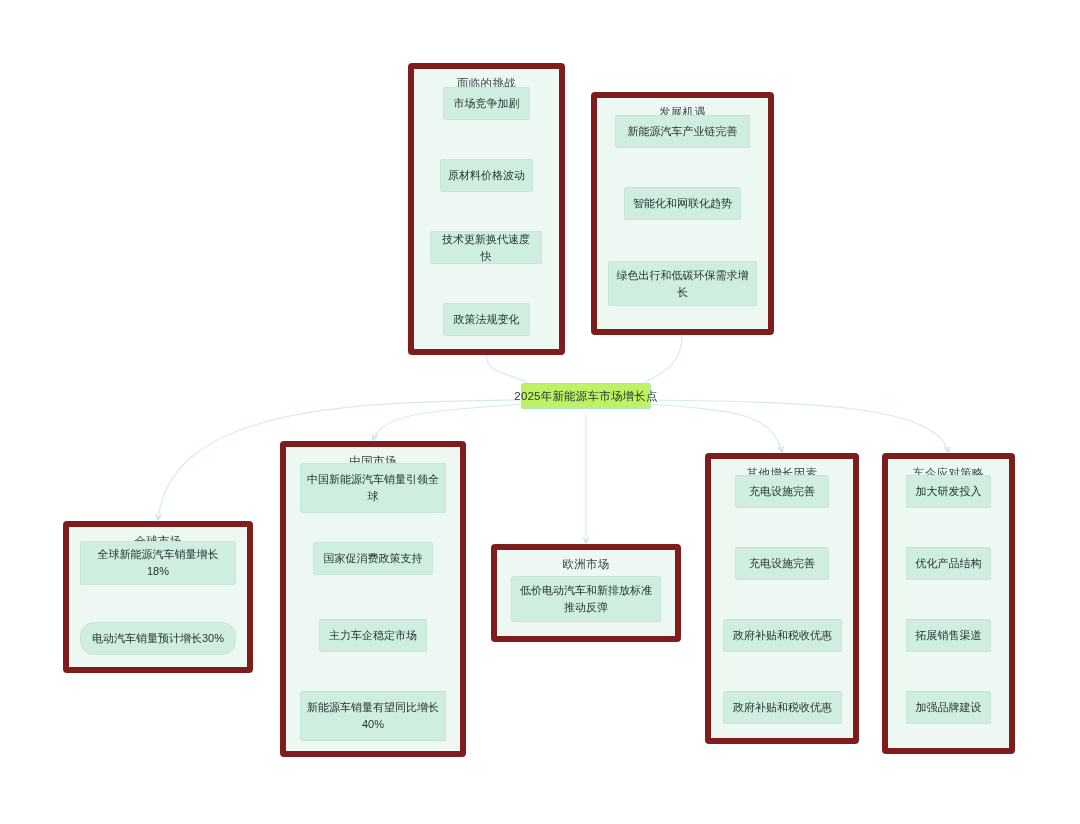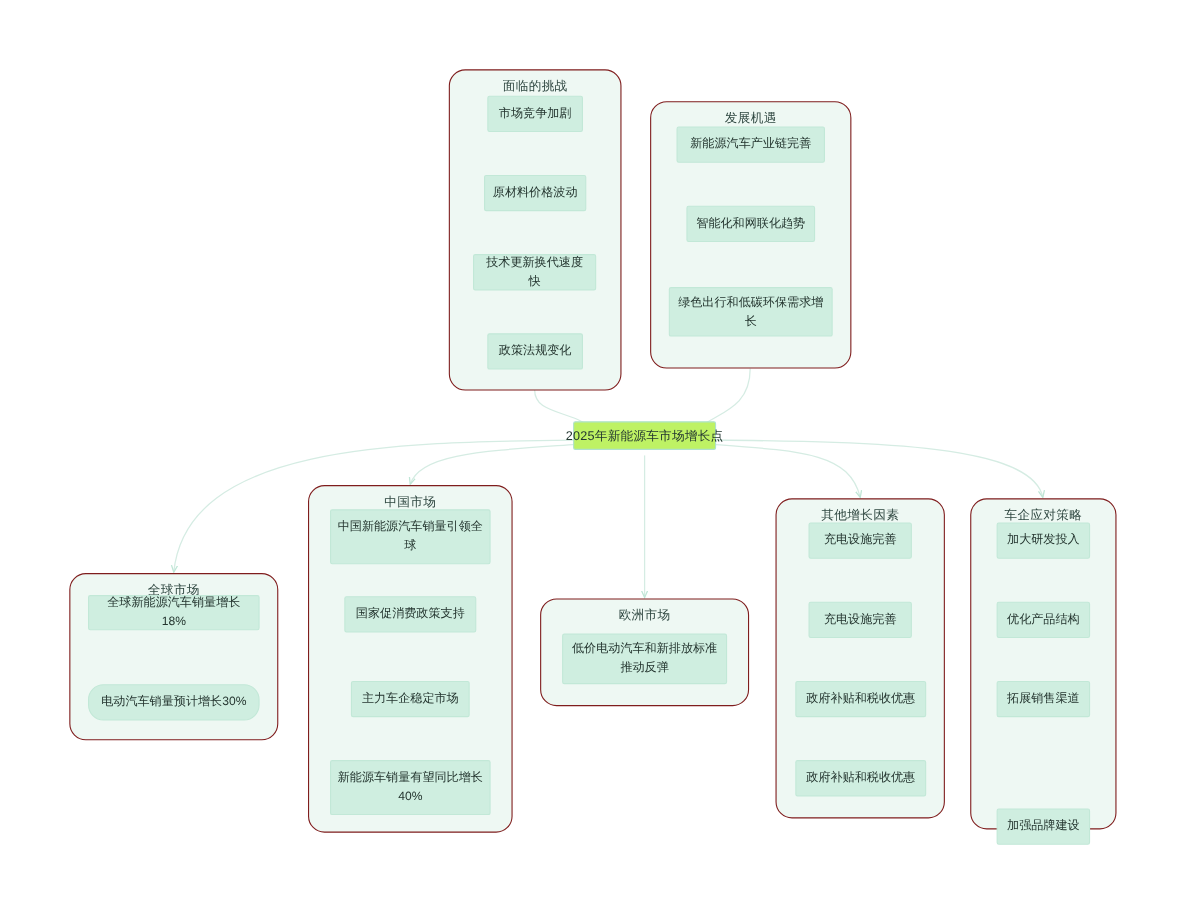--- a/index.html
+++ b/index.html
@@ -26,22 +26,22 @@
     width: 1080px;
     height: 824px;
     pointer-events: none;
   }
 
   
   .group {
     position: absolute;
     box-sizing: border-box;
     background: #eef8f3;
-    border: 1px solid #7f1d1d;
-    border-radius: 15px;
+    border: 6px solid #7f1d1d;
+    border-radius: 4px;
   }
   .group-title {
     position: absolute;
     left: 0;
     right: 0;
     top: 7px;
     text-align: center;
     font-size: 11.5px;
     color: #2f4741;
     letter-spacing: 0.3px;
@@ -148,21 +148,21 @@
   </div>
   <div class="node" style="left:615px; top:115px; width:135px; height:33px;">新能源汽车产业链完善</div>
   <div class="node" style="left:624px; top:187px; width:117px; height:33px;">智能化和网联化趋势</div>
   <div class="node" style="left:608px; top:261px; width:149px; height:45px;">绿色出行和低碳环保需求增长</div>
 
   <div class="center-node" style="left:521px; top:383px; width:130px; height:26px;">2025年新能源车市场增长点</div>
 
   <div class="group" style="left:63px; top:521px; width:190px; height:152px;">
     <div class="group-title">全球市场</div>
   </div>
-  <div class="node" style="left:80px; top:541px; width:156px; height:32px;">全球新能源汽车销量增长18%</div>
+  <div class="node" style="left:80px; top:541px; width:156px; height:44px;">全球新能源汽车销量增长18%</div>
   <div class="node" style="left:80px; top:622px; width:156px; height:33px;border-radius:14px;">电动汽车销量预计增长30%</div>
 
   <div class="group" style="left:280px; top:441px; width:186px; height:316px;">
     <div class="group-title">中国市场</div>
   </div>
   <div class="node" style="left:300px; top:463px; width:146px; height:50px;">中国新能源汽车销量引领全球</div>
   <div class="node" style="left:313px; top:542px; width:120px; height:33px;">国家促消费政策支持</div>
   <div class="node" style="left:319px; top:619px; width:108px; height:33px;">主力车企稳定市场</div>
   <div class="node" style="left:300px; top:691px; width:146px; height:50px;">新能源车销量有望同比增长40%</div>
 
@@ -178,15 +178,15 @@
   <div class="node" style="left:735px; top:547px; width:94px; height:33px;">充电设施完善</div>
   <div class="node" style="left:723px; top:619px; width:119px; height:33px;">政府补贴和税收优惠</div>
   <div class="node" style="left:723px; top:691px; width:119px; height:33px;">政府补贴和税收优惠</div>
 
   <div class="group" style="left:882px; top:453px; width:133px; height:301px;">
     <div class="group-title">车企应对策略</div>
   </div>
   <div class="node" style="left:906px; top:475px; width:85px; height:33px;text-align:center;">加大研发投入</div>
   <div class="node" style="left:906px; top:547px; width:85px; height:33px;">优化产品结构</div>
   <div class="node" style="left:906px; top:619px; width:85px; height:33px;">拓展销售渠道</div>
-  <div class="node" style="left:906px; top:691px; width:85px; height:33px;margin-top:44px;">加强品牌建设</div>
+  <div class="node" style="left:906px; top:691px; width:85px; height:33px;">加强品牌建设</div>
 
 </div>
 
 </body></html>

